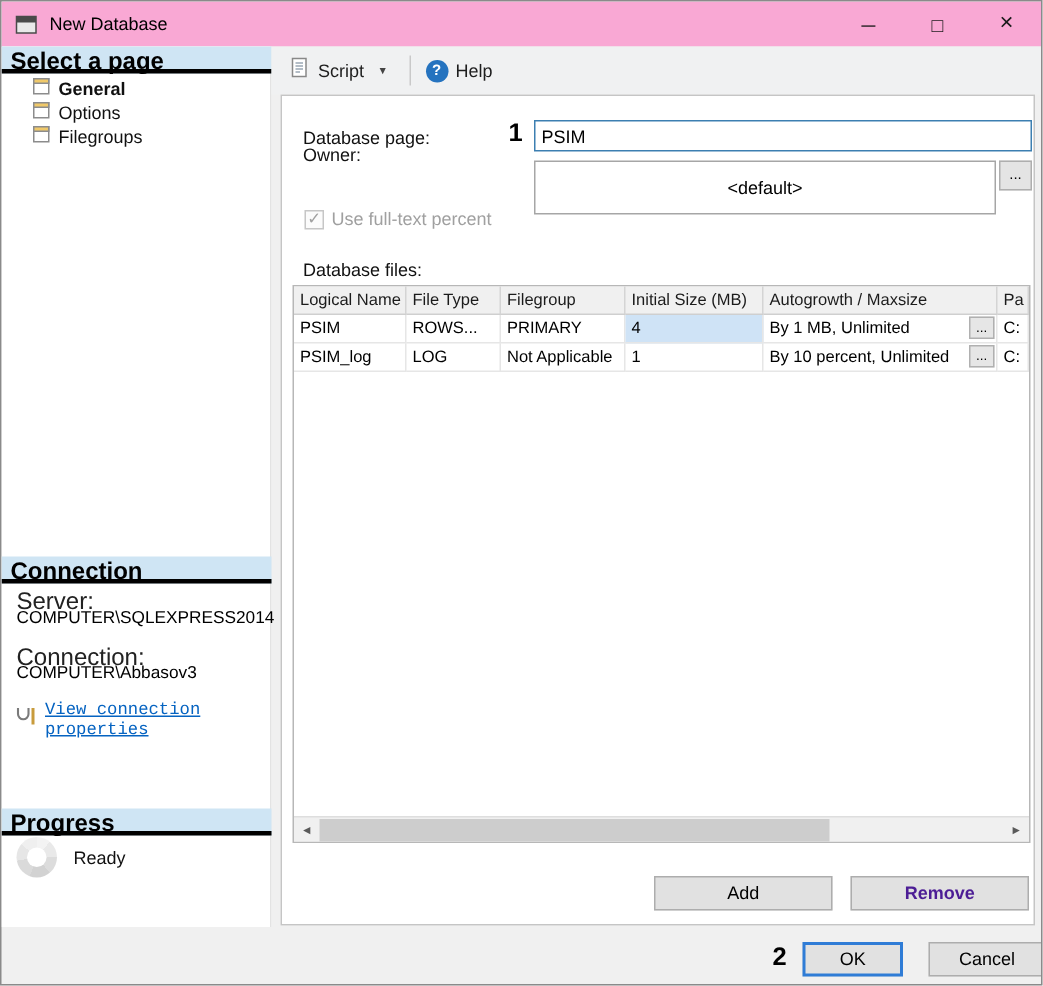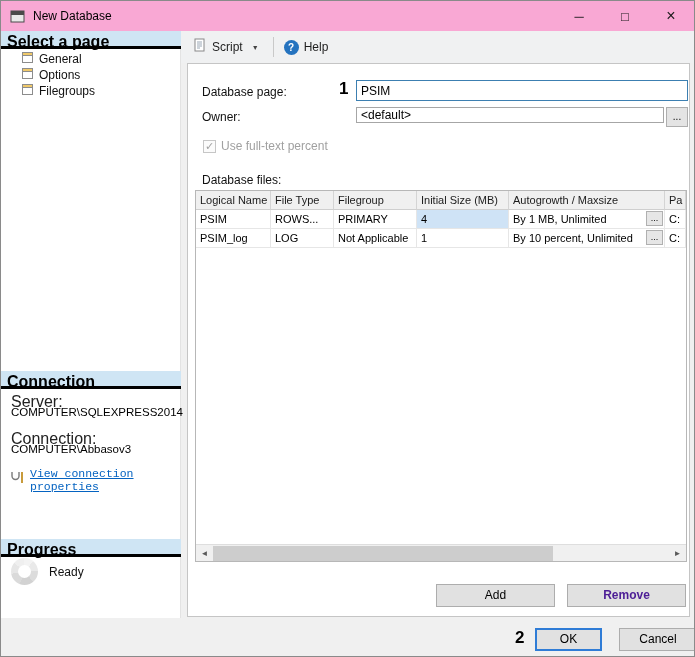--- a/index.html
+++ b/index.html
@@ -15,21 +15,21 @@
   .titlebar { position:absolute; left:0; top:0; width:693px; height:30px; background:#f9a8d4; display:flex; align-items:center; }
   .title-icon { margin-left:9px; width:15px; height:15px; flex:0 0 auto; }
   .title-text { margin-left:8px; font-size:12px; color:#000; }
   .win-controls { margin-left:auto; display:flex; height:100%; }
   .win-btn { width:46px; height:100%; display:flex; align-items:center; justify-content:center; font-size:13px; color:#1a1a1a; cursor:default; }
   .win-btn.close { font-size:16px; }
   
   .sidebar { position:absolute; left:0; top:30px; width:180px; height:587px; background:#fff; border-right:1px solid #e3e3e3; }
   .side-header { position:absolute; left:0; width:180px; height:18px; background:#cfe5f4; border-bottom:3px solid #000000; font-weight:bold; font-size:16px; padding:2px 6px; color:#000; }
   .tree-item { position:absolute; left:20px; display:flex; align-items:center; gap:5px; height:15px; font-size:12px; color:#111; cursor:default; }
-  .tree-item.selected { font-weight:normal; }
+  .tree-item.selected { font-weight:bold; }
   .conn-label { position:absolute; left:10px; font-size:16px; color:#222; }
   .conn-value { position:absolute; left:10px; font-size:11.5px; color:#000; white-space:nowrap; }
   .link-row { position:absolute; left:8px; display:flex; align-items:center; gap:6px;font-family:Liberation Mono, monospace; }
   .link-text { font-size:11.5px; color:#0563c1; text-decoration:underline; cursor:pointer; }
   .ready-row { position:absolute; left:10px; display:flex; align-items:center; gap:11px; }
   .spinner { width:27px; height:27px; border-radius:50%; position:relative; flex:0 0 auto;
     background:conic-gradient(#f3f3f3 0 40deg,#e9e9e9 40deg 90deg,#dcdcdc 90deg 140deg,#d2d2d2 140deg 200deg,#dadada 200deg 260deg,#e6e6e6 260deg 310deg,#efefef 310deg 360deg); }
   .spinner::after { content:""; position:absolute; inset:7px; background:#fff; border-radius:50%; }
   .ready-text { font-size:12px; color:#111; }
   
@@ -152,22 +152,22 @@
     <span class="tb-label">Help</span>
   </div>
 </div>
 
 <div class="panel">
 
   <div class="fld-label" style="left:14px; top:21px;">Database page:</div>
   <div class="annotation" style="left:151px; top:15px;">1</div>
   <input class="txt-input db-input" style="left: 168px; top: 16px; width: 332px; height: 21px;" value="PSIM">
 
-  <div class="fld-label" style="left:14px; top:46px;text-align:center;">Owner:</div>
-  <input class="txt-input" style="left: 168px; top: 43px; width: 308px; height: 16px;" value="&lt;default&gt;">
+  <div class="fld-label" style="left:14px; top:32px;text-align:center;">Owner:</div>
+  <input class="txt-input" style="left: 168px; top: 43px; width: 308px; height: 36px; text-align: center;" value="&lt;default&gt;">
   <div class="mini-btn" style="left:478px; top:43px; width:22px; height:20px; line-height:17px;">...</div>
 
   <div class="checkbox" style="left:15px; top:76px;"></div>
   <div class="check-label" style="left:33px; top:75px;">Use full-text percent</div>
 
   <div class="fld-label" style="left:14px; top:109px;">Database files:</div>
 
   <div class="files-table">
     <div class="t-header">
       <div>Logical Name</div>

